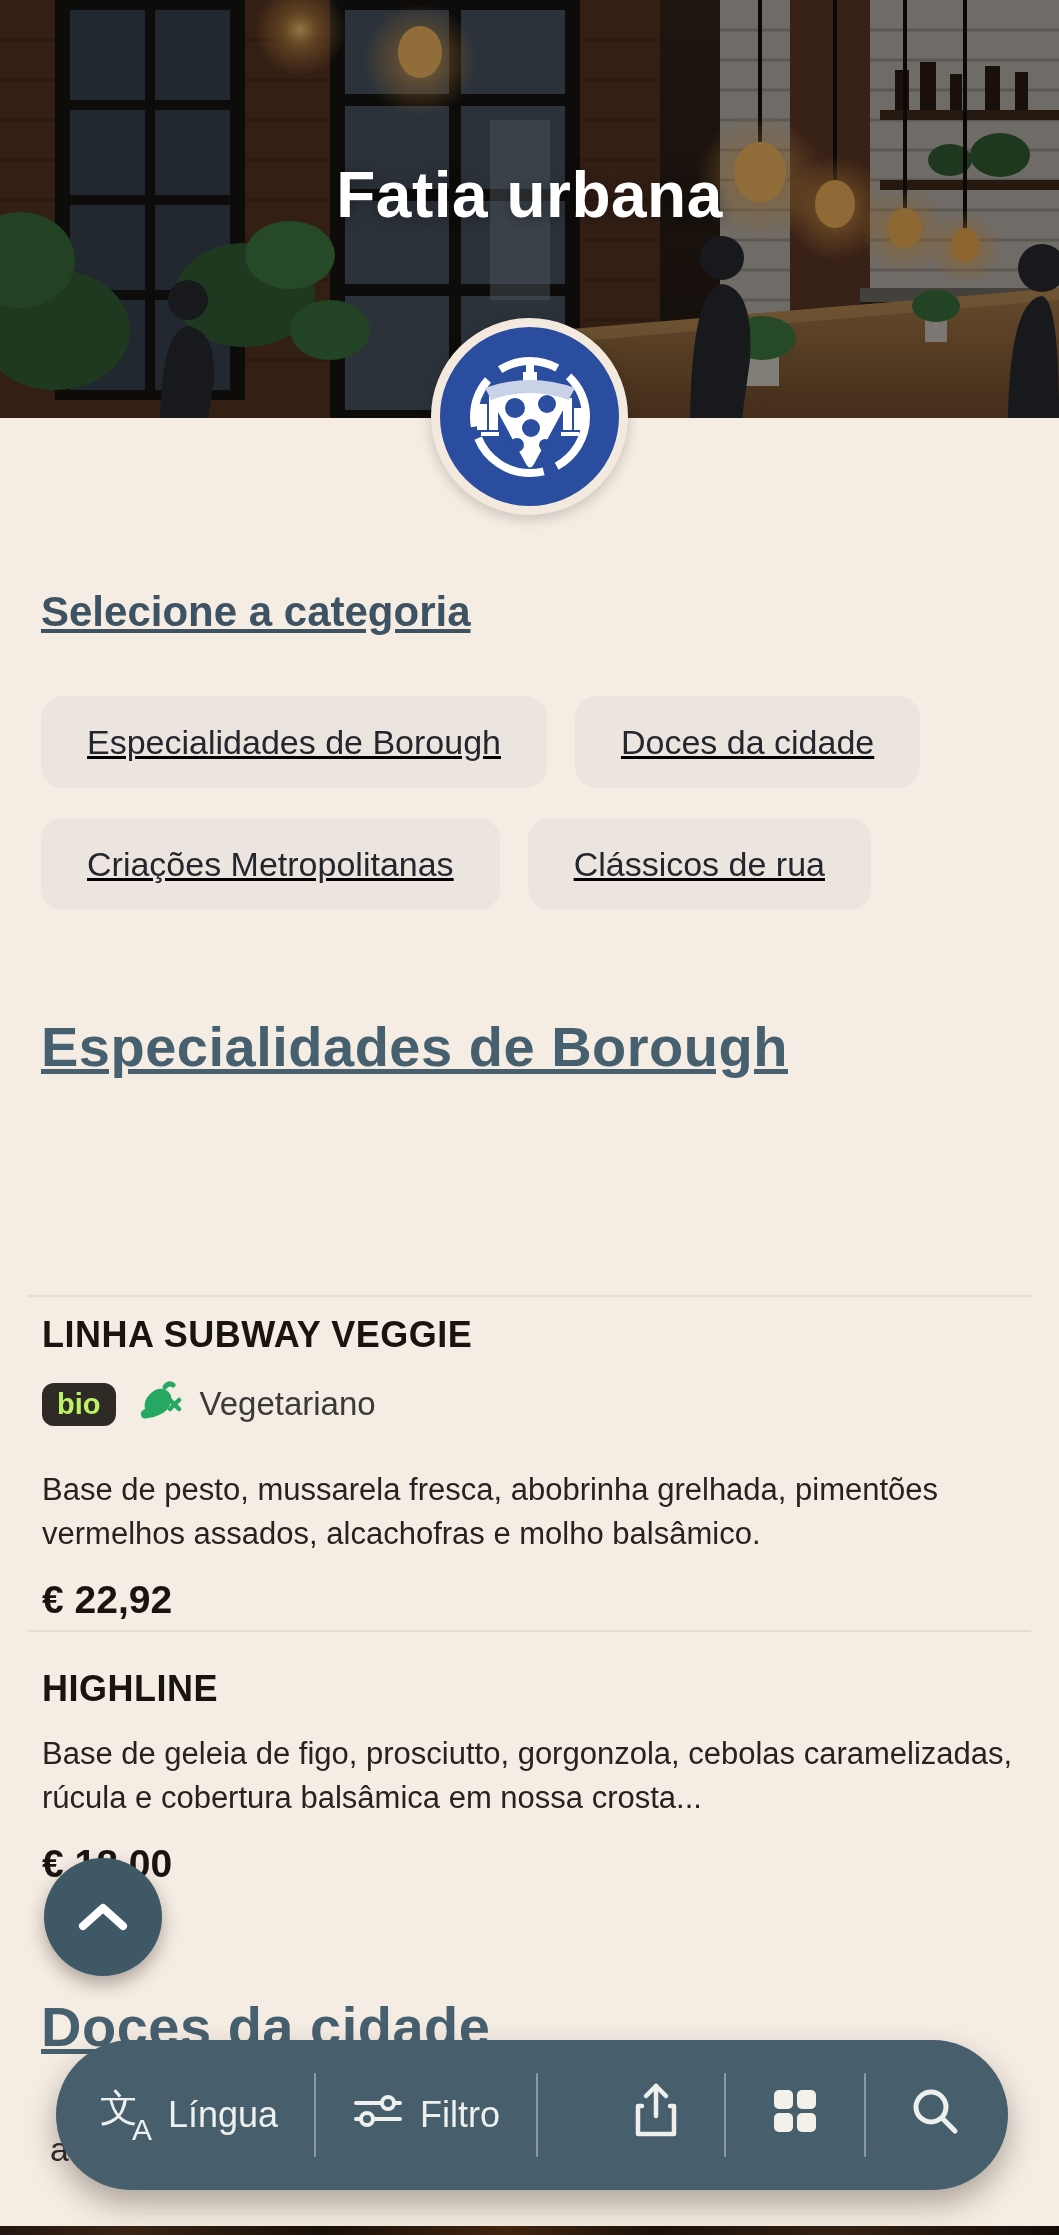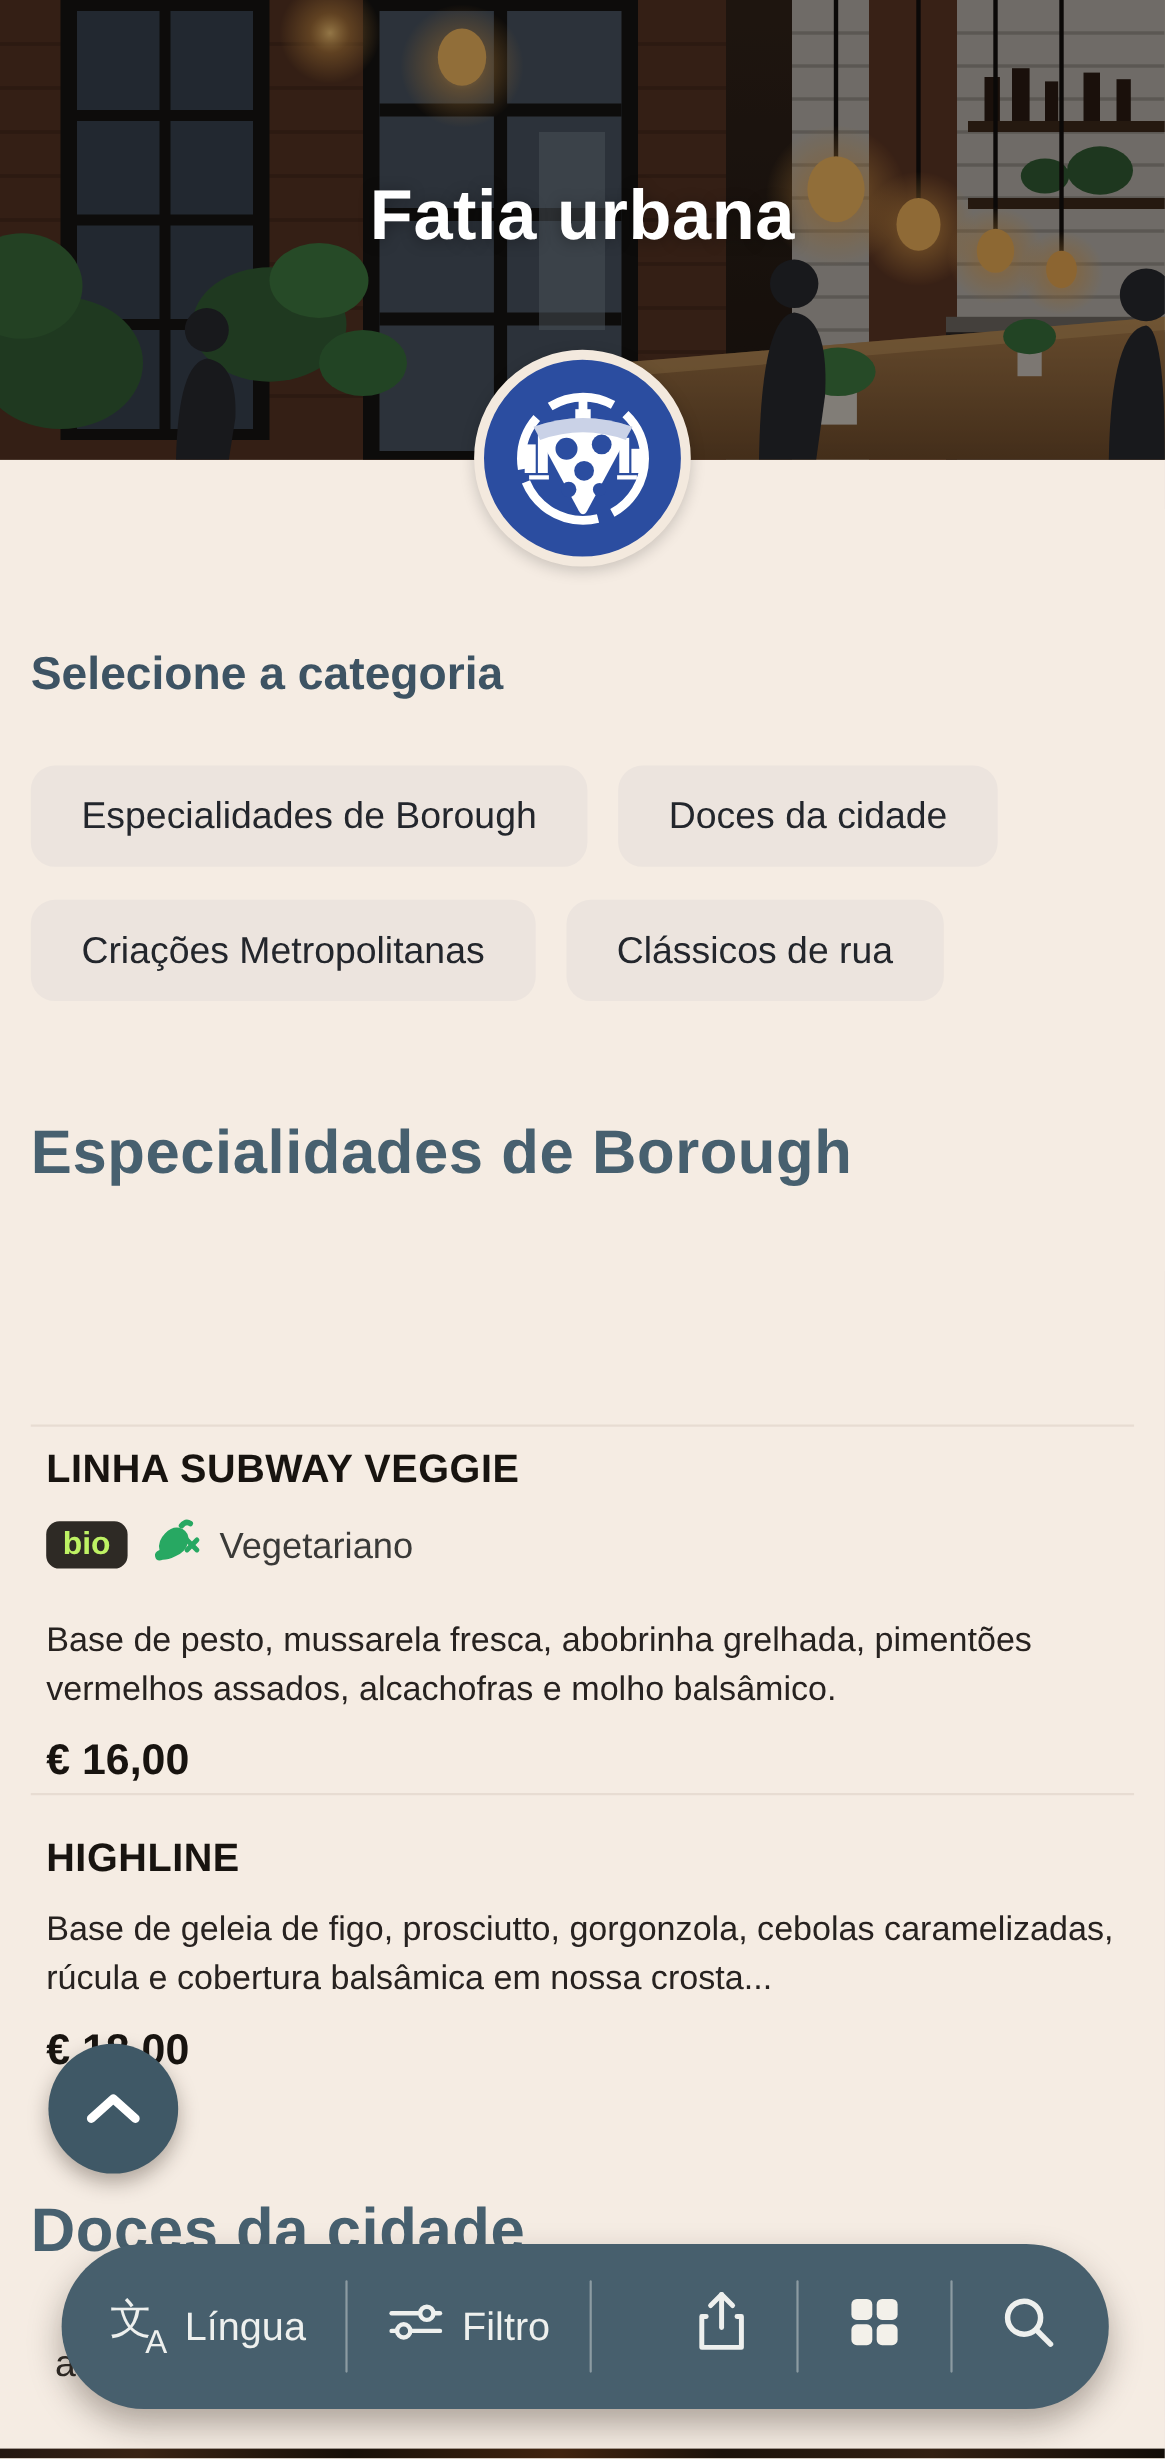--- a/index.html
+++ b/index.html
@@ -21,21 +21,21 @@
 
   
   .logo-wrap{
     position:absolute; top:318px; left:431px; width:197px; height:197px;
     border-radius:50%; background:#2b4da0; border:9px solid #f3e9de;
     box-shadow:0 4px 14px rgba(0,0,0,.18);
     display:flex; align-items:center; justify-content:center;
   }
 
   
-  .block{ position:absolute; left:28px; right:36px; }
+  .block{ position:absolute; left:41px; right:36px;text-decoration:underline; }
   .pick-title{ top:588px; font-size:42px; font-weight:700; color:#3d5363; }
 
   .chips{ top:696px; display:flex; flex-wrap:wrap; gap:30px 28px; }
   .chip{
     background:#ece4de; border:none; border-radius:22px; cursor:pointer;
     height:92px; padding:0 46px; font-size:34px; color:#23262c;
     font-family:"Liberation Sans", sans-serif; display:flex; align-items:center;
   }
 
   .section-title{ top:1014px; font-size:56px; font-weight:700; color:#47606f; letter-spacing:0.5px; }
@@ -268,21 +268,21 @@
           <path d="M31 9 q4 -5 8 -2" stroke="#27a862" stroke-width="5" fill="none" stroke-linecap="round"></path>
           <g stroke="#27a862" stroke-width="4.5" stroke-linecap="round">
             <line x1="36" y1="22" x2="45" y2="31"></line>
               <line x1="45" y1="22" x2="36" y2="31"></line>
           </g>
         </svg>
       </span>
       <span class="veg-label">Vegetariano</span>
     </div>
     <p class="item-desc">Base de pesto, mussarela fresca, abobrinha grelhada, pimentões vermelhos assados, alcachofras e molho balsâmico.</p>
-    <div class="item-price">€ 16,00</div>
+    <div class="item-price">€ 22,92</div>
   </div>
 
   <div class="divider div-2"></div>
 
   <div class="item item-2">
     <div class="item-name">HIGHLINE</div>
     <p class="item-desc">Base de geleia de figo, prosciutto, gorgonzola, cebolas caramelizadas, rúcula e cobertura balsâmica em nossa crosta...</p>
     <div class="item-price">€ 18,00</div>
   </div>
 

